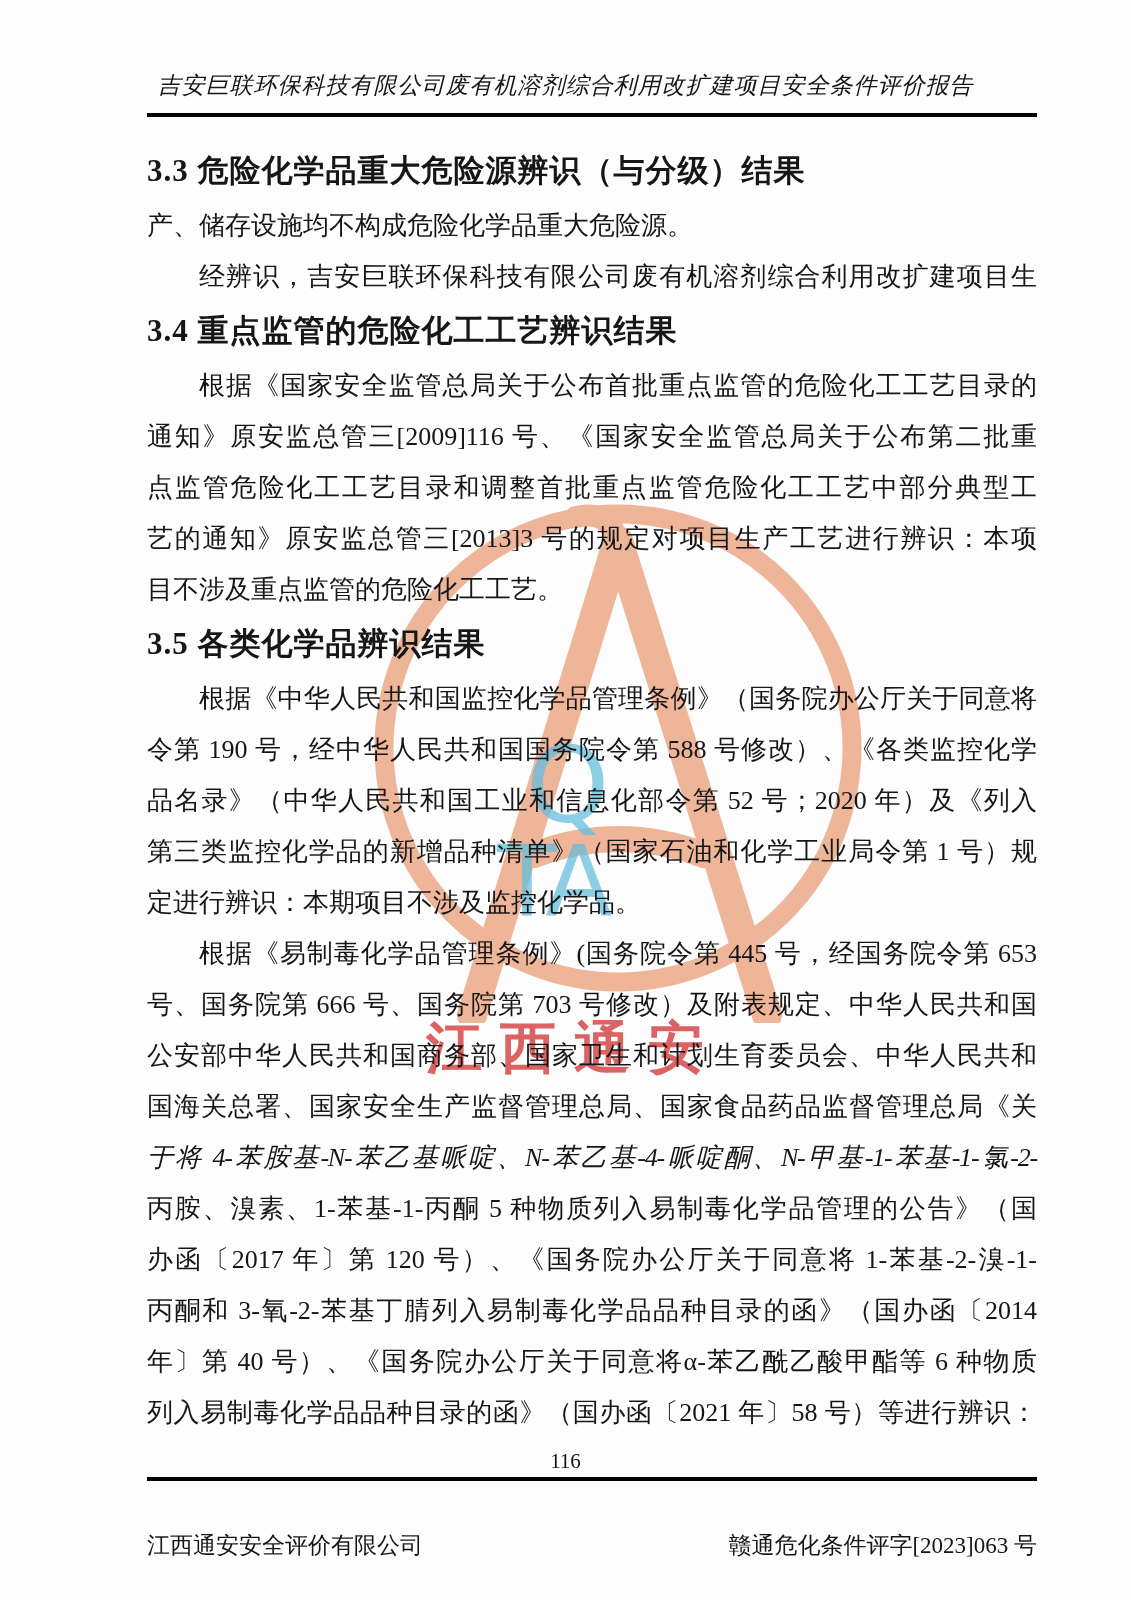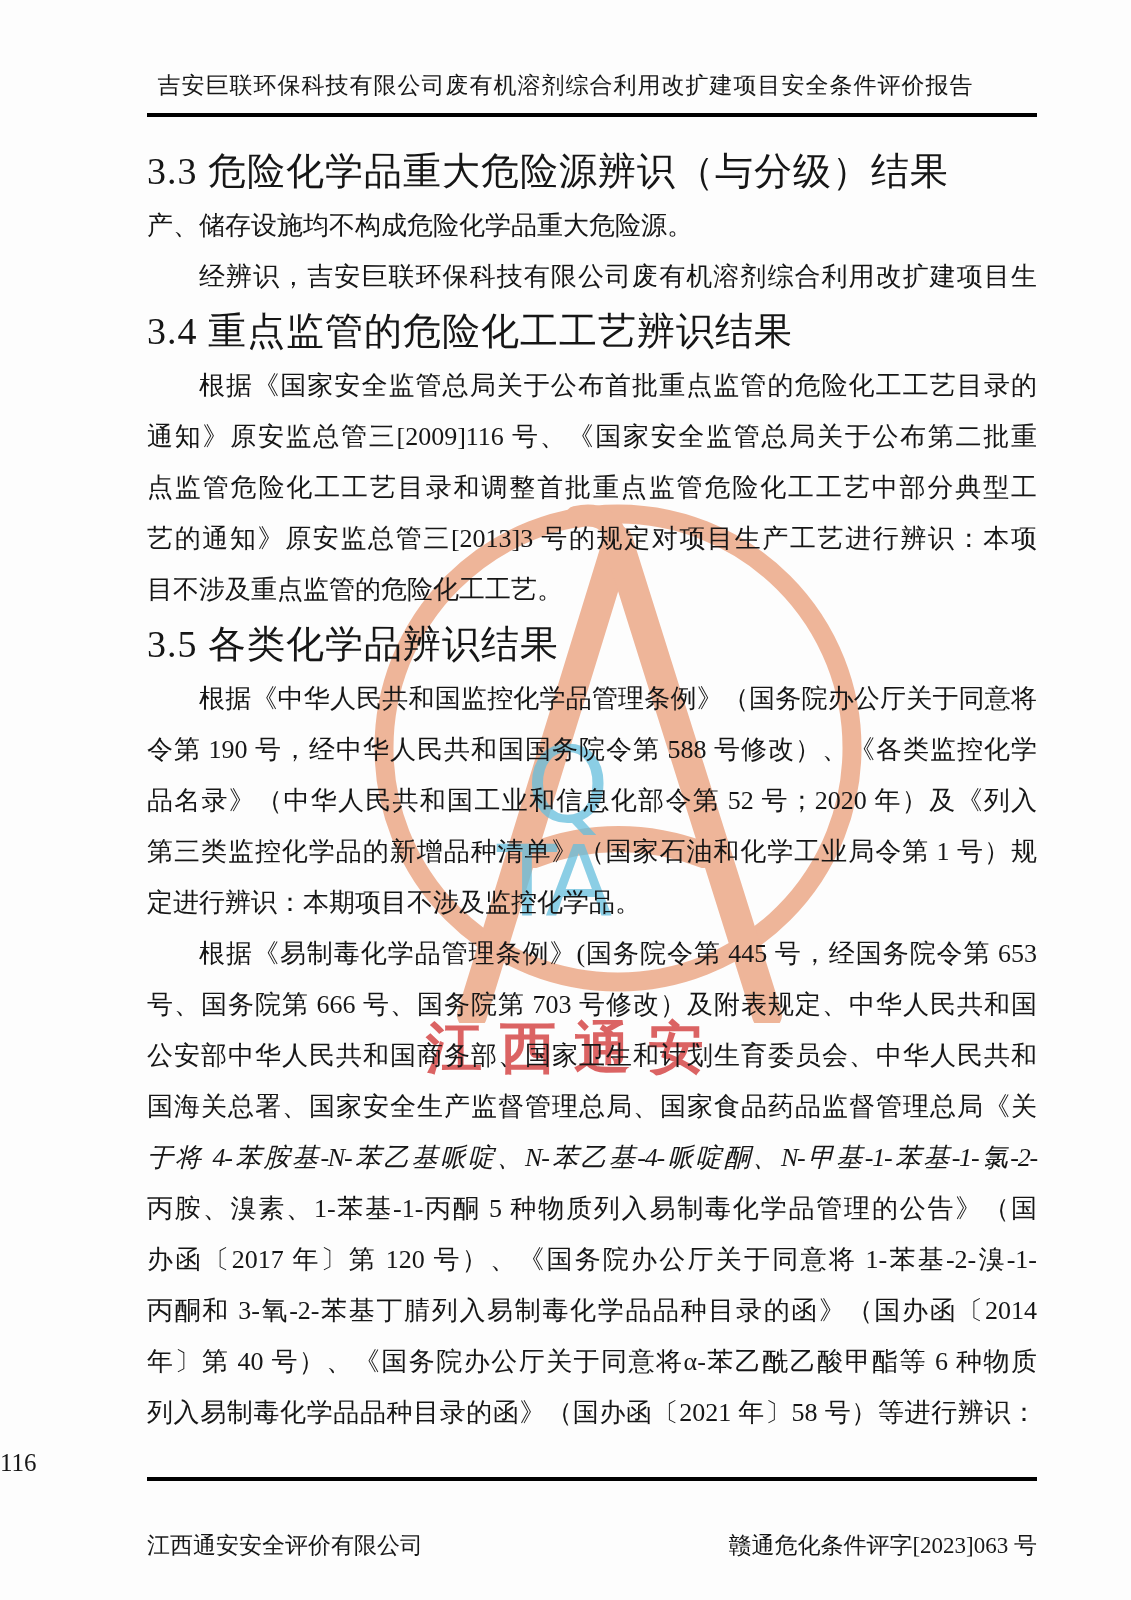--- a/index.html
+++ b/index.html
@@ -29,48 +29,49 @@
     font-size:56px; font-weight:bold; line-height:1.1;
     letter-spacing:18px; white-space:nowrap;
     color:rgba(210,60,60,0.80);
   }
 
   
   .header-title {
     position:absolute; top:70px; left:0; right:0;
     text-align:center; font-size:23px; letter-spacing:1px;
     z-index:2;
+    font-style:italic;
   }
   .header-rule {
     position:absolute; left:147px; right:94px; top:113px;
     height:4px; background:#000; z-index:2;
   }
 
   
   .body-block {
     position:absolute; left:147px; top:142px; width:890px; z-index:2;
   }
   .sec-heading {
-    margin:0; font-size:38px; font-weight:normal;
+    margin:0; font-size:31px; font-weight:bold;
     height:58px; line-height:58px; white-space:nowrap;
     letter-spacing:1px;
   }
   .line {
     font-size:26px; height:51px; line-height:51px;
     white-space:nowrap;
     text-align:justify; text-align-last:justify;
   }
   .line.last { text-align:left; text-align-last:left; }
   .line.indent { text-indent:52px; }
   .line.tight { letter-spacing:-1.2px;font-style:italic; }
 
   
   .page-number {
     position:absolute; top:1449px; left:0; right:0;
-    font-size:25px; z-index:2;
+    text-align:center; font-size:21px; z-index:2;
   }
   .footer-rule {
     position:absolute; left:147px; right:94px; top:1477px;
     height:4px; background:#000; z-index:2;
   }
   .footer-row {
     position:absolute; left:147px; right:94px; top:1483px;
     display:flex; justify-content:space-between;
     font-size:23px; line-height:30px; z-index:2;margin-top:48px;
   }

